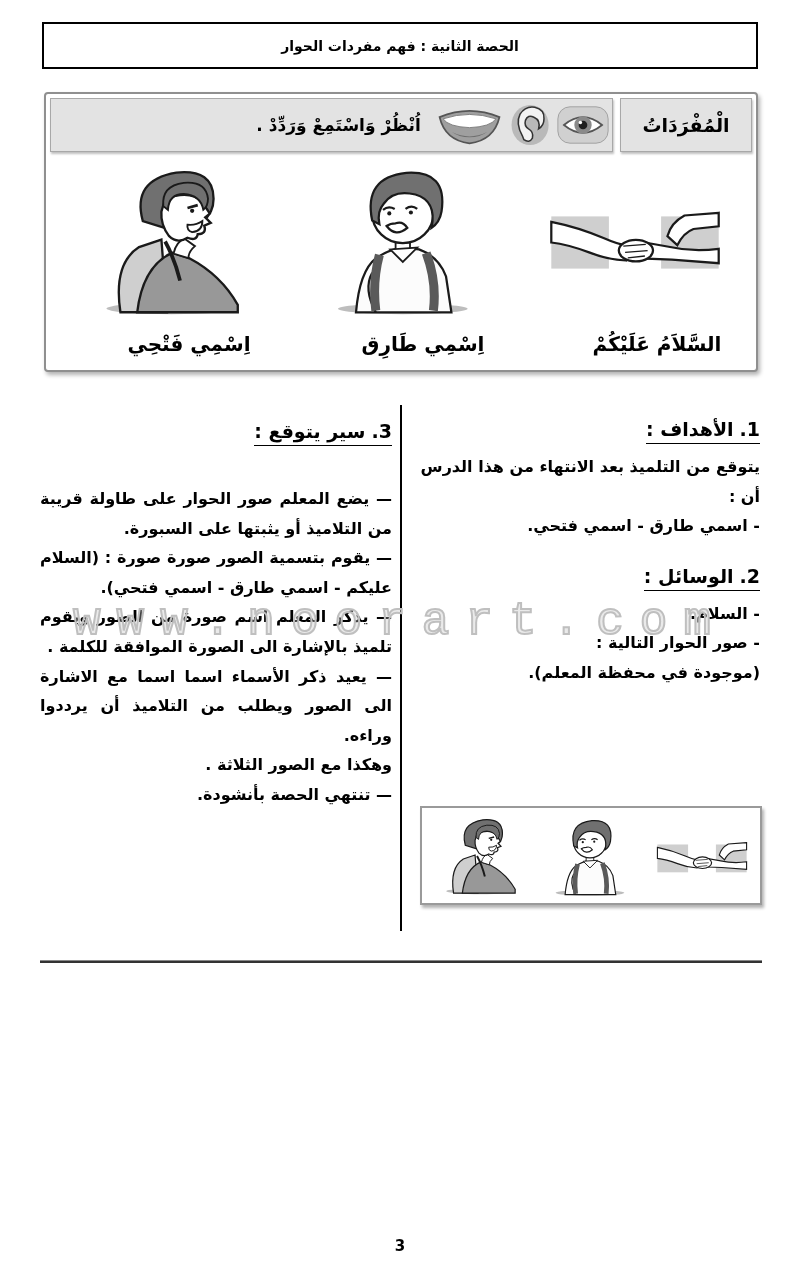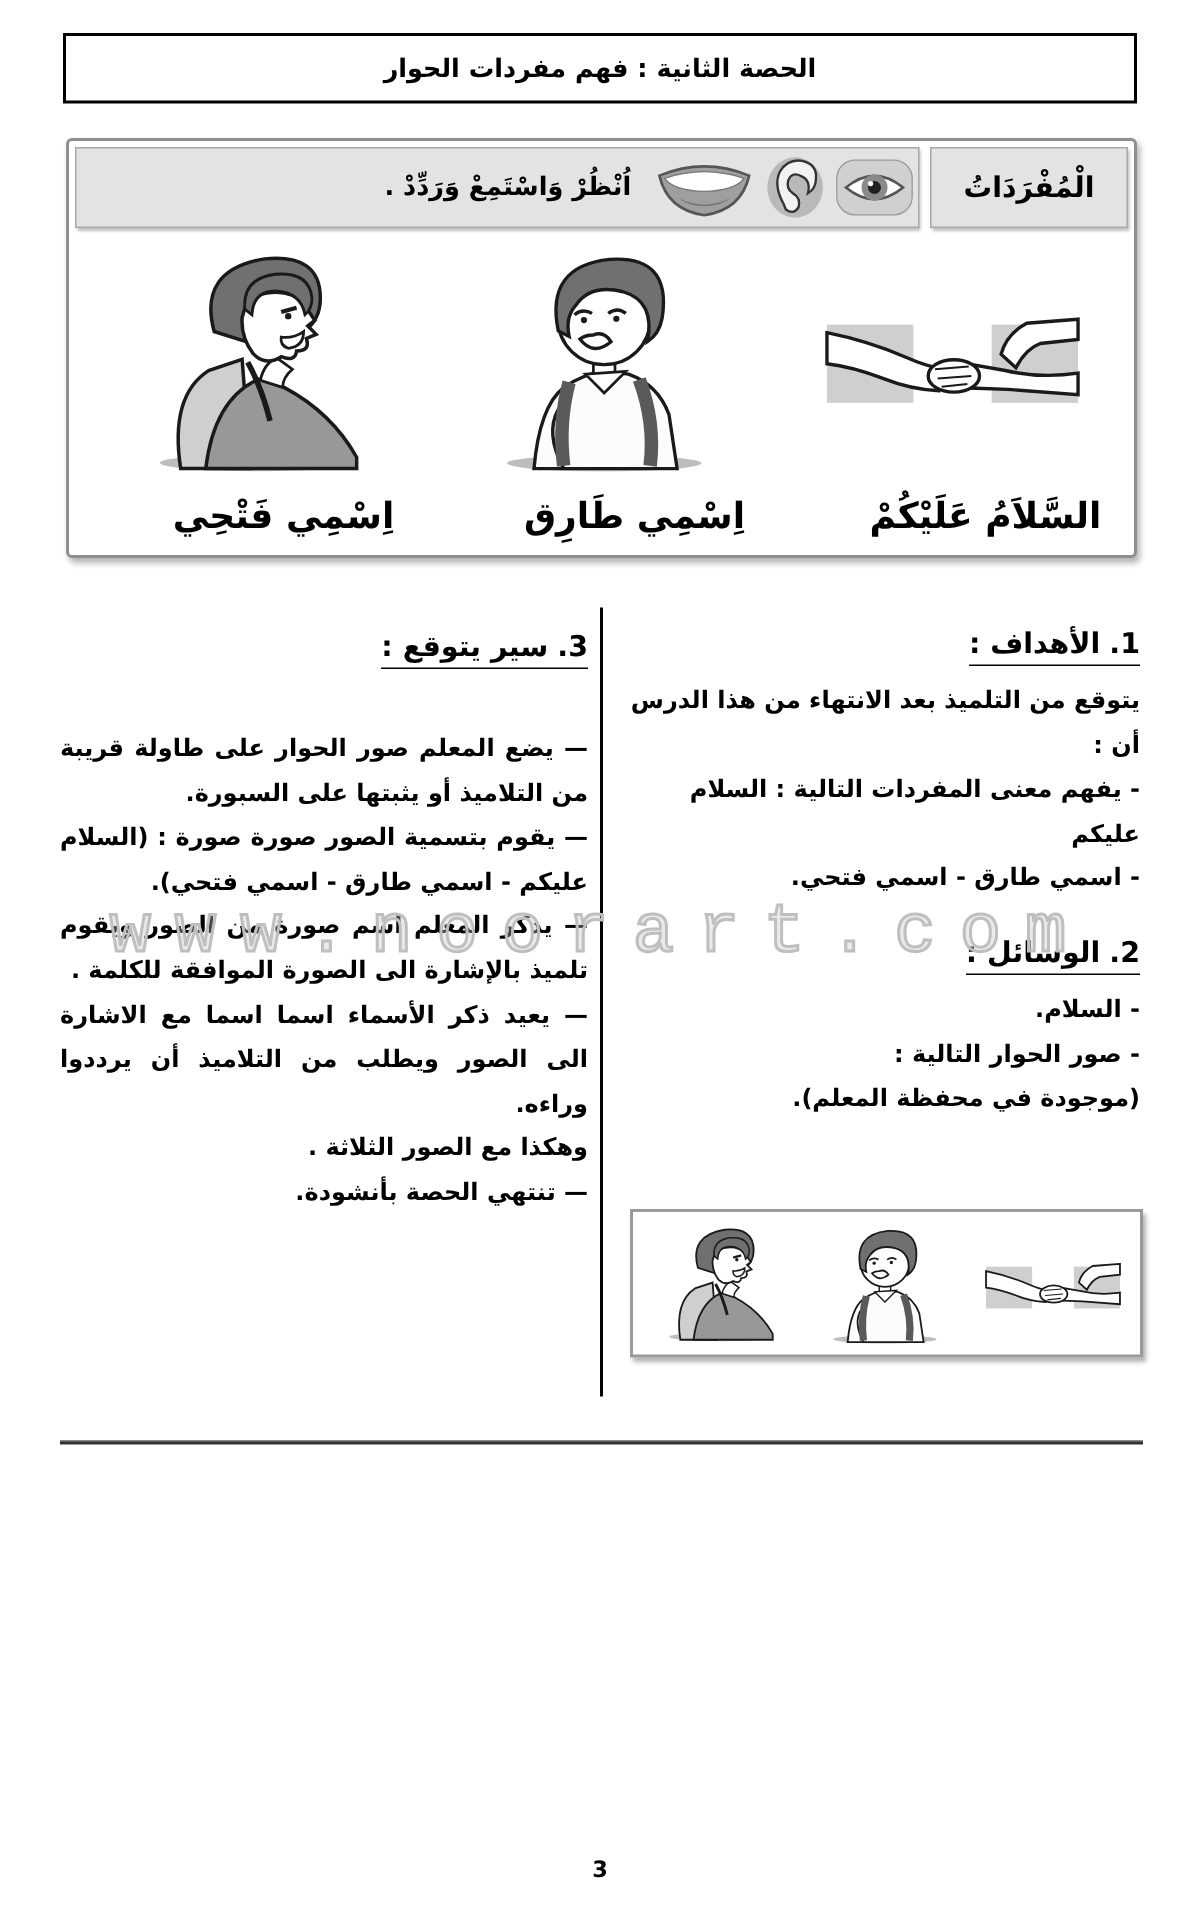--- a/index.html
+++ b/index.html
@@ -12,21 +12,21 @@
     overflow:hidden;
   }
   .page { position:absolute; inset:0; background:#fff; }
 
   
   .title-box {
     position:absolute; left:42px; top:22px; width:716px; height:47px;
     border:2px solid #000; background:#fff;
     display:flex; align-items:center; justify-content:center;
   }
-  .title-text { font-size:17px; font-weight:bold; direction:rtl; }
+  .title-text { font-size:14px; font-weight:bold; direction:rtl; }
 
   
   .vocab-panel {
     position:absolute; left:44px; top:92px; width:714px; height:280px;
     border:2px solid #8f8f8f; border-radius:4px; background:#fff;
     box-shadow:2px 3px 4px rgba(0,0,0,.30);
     padding:4px;
   }
   .panel-header { display:flex; flex-direction:row-reverse; gap:7px; height:54px; }
   .vocab-label-box {
@@ -42,21 +42,21 @@
     padding:0 3px; gap:7px;
   }
   .hdr-icon { height:44px; width:auto; flex:0 0 auto; }
   .instruction-text { font-weight:bold; font-size:17px; margin-right:8px; white-space:nowrap; }
 
   .panel-body { display:flex; flex-direction:row-reverse; height:216px; padding-top:4px; }
   .figure { flex:1; display:flex; flex-direction:column; align-items:center; }
   .figure .art { flex:1; width:100%; display:flex; align-items:flex-end; justify-content:center; padding-bottom:4px; }
   .figure .art.center { align-items:center; padding-bottom:0; }
   .caption { height:48px; display:flex; align-items:center; justify-content:center;
-             font-weight:bold; font-size:24px; direction:rtl;margin-left:44px; }
+             font-weight:bold; font-size:20px; direction:rtl;margin-left:44px; }
 
   
   .divider { position:absolute; left:400px; top:405px; width:2px; height:526px; background:#000; }
 
   .col { position:absolute; direction:rtl; }
   .col-right { left:412px; top:418px; width:348px; text-align:right; }
   .col-left  { left:40px;  top:420px; width:352px; text-align:justify; }
 
   .sec-heading { display:flex; direction:rtl; gap:6px; font-size:19px; font-weight:bold; margin-bottom:8px; }
   .sec-heading .u { display:inline-flex; gap:6px; border-bottom:1.5px solid #000; padding-bottom:3px; }
@@ -215,21 +215,20 @@
   <div class="divider"></div>
 
   <div class="col col-right">
     <div class="sec-heading">
       <span class="u">
         <span>1.</span>
         <span>الأهداف :</span>
       </span>
     </div>
     <div class="body-line">يتوقع من التلميذ بعد الانتهاء من هذا الدرس أن :</div>
-    <div class="body-line">- يفهم معنى المفردات التالية : السلام عليكم</div>
     <div class="body-line">- اسمي طارق - اسمي فتحي.</div>
 
     <div class="sec-heading gap-top">
       <span class="u">
         <span>2.</span>
         <span>الوسائل :</span>
       </span>
     </div>
     <div class="body-line">- السلام.</div>
     <div class="body-line">- صور الحوار التالية :</div>

